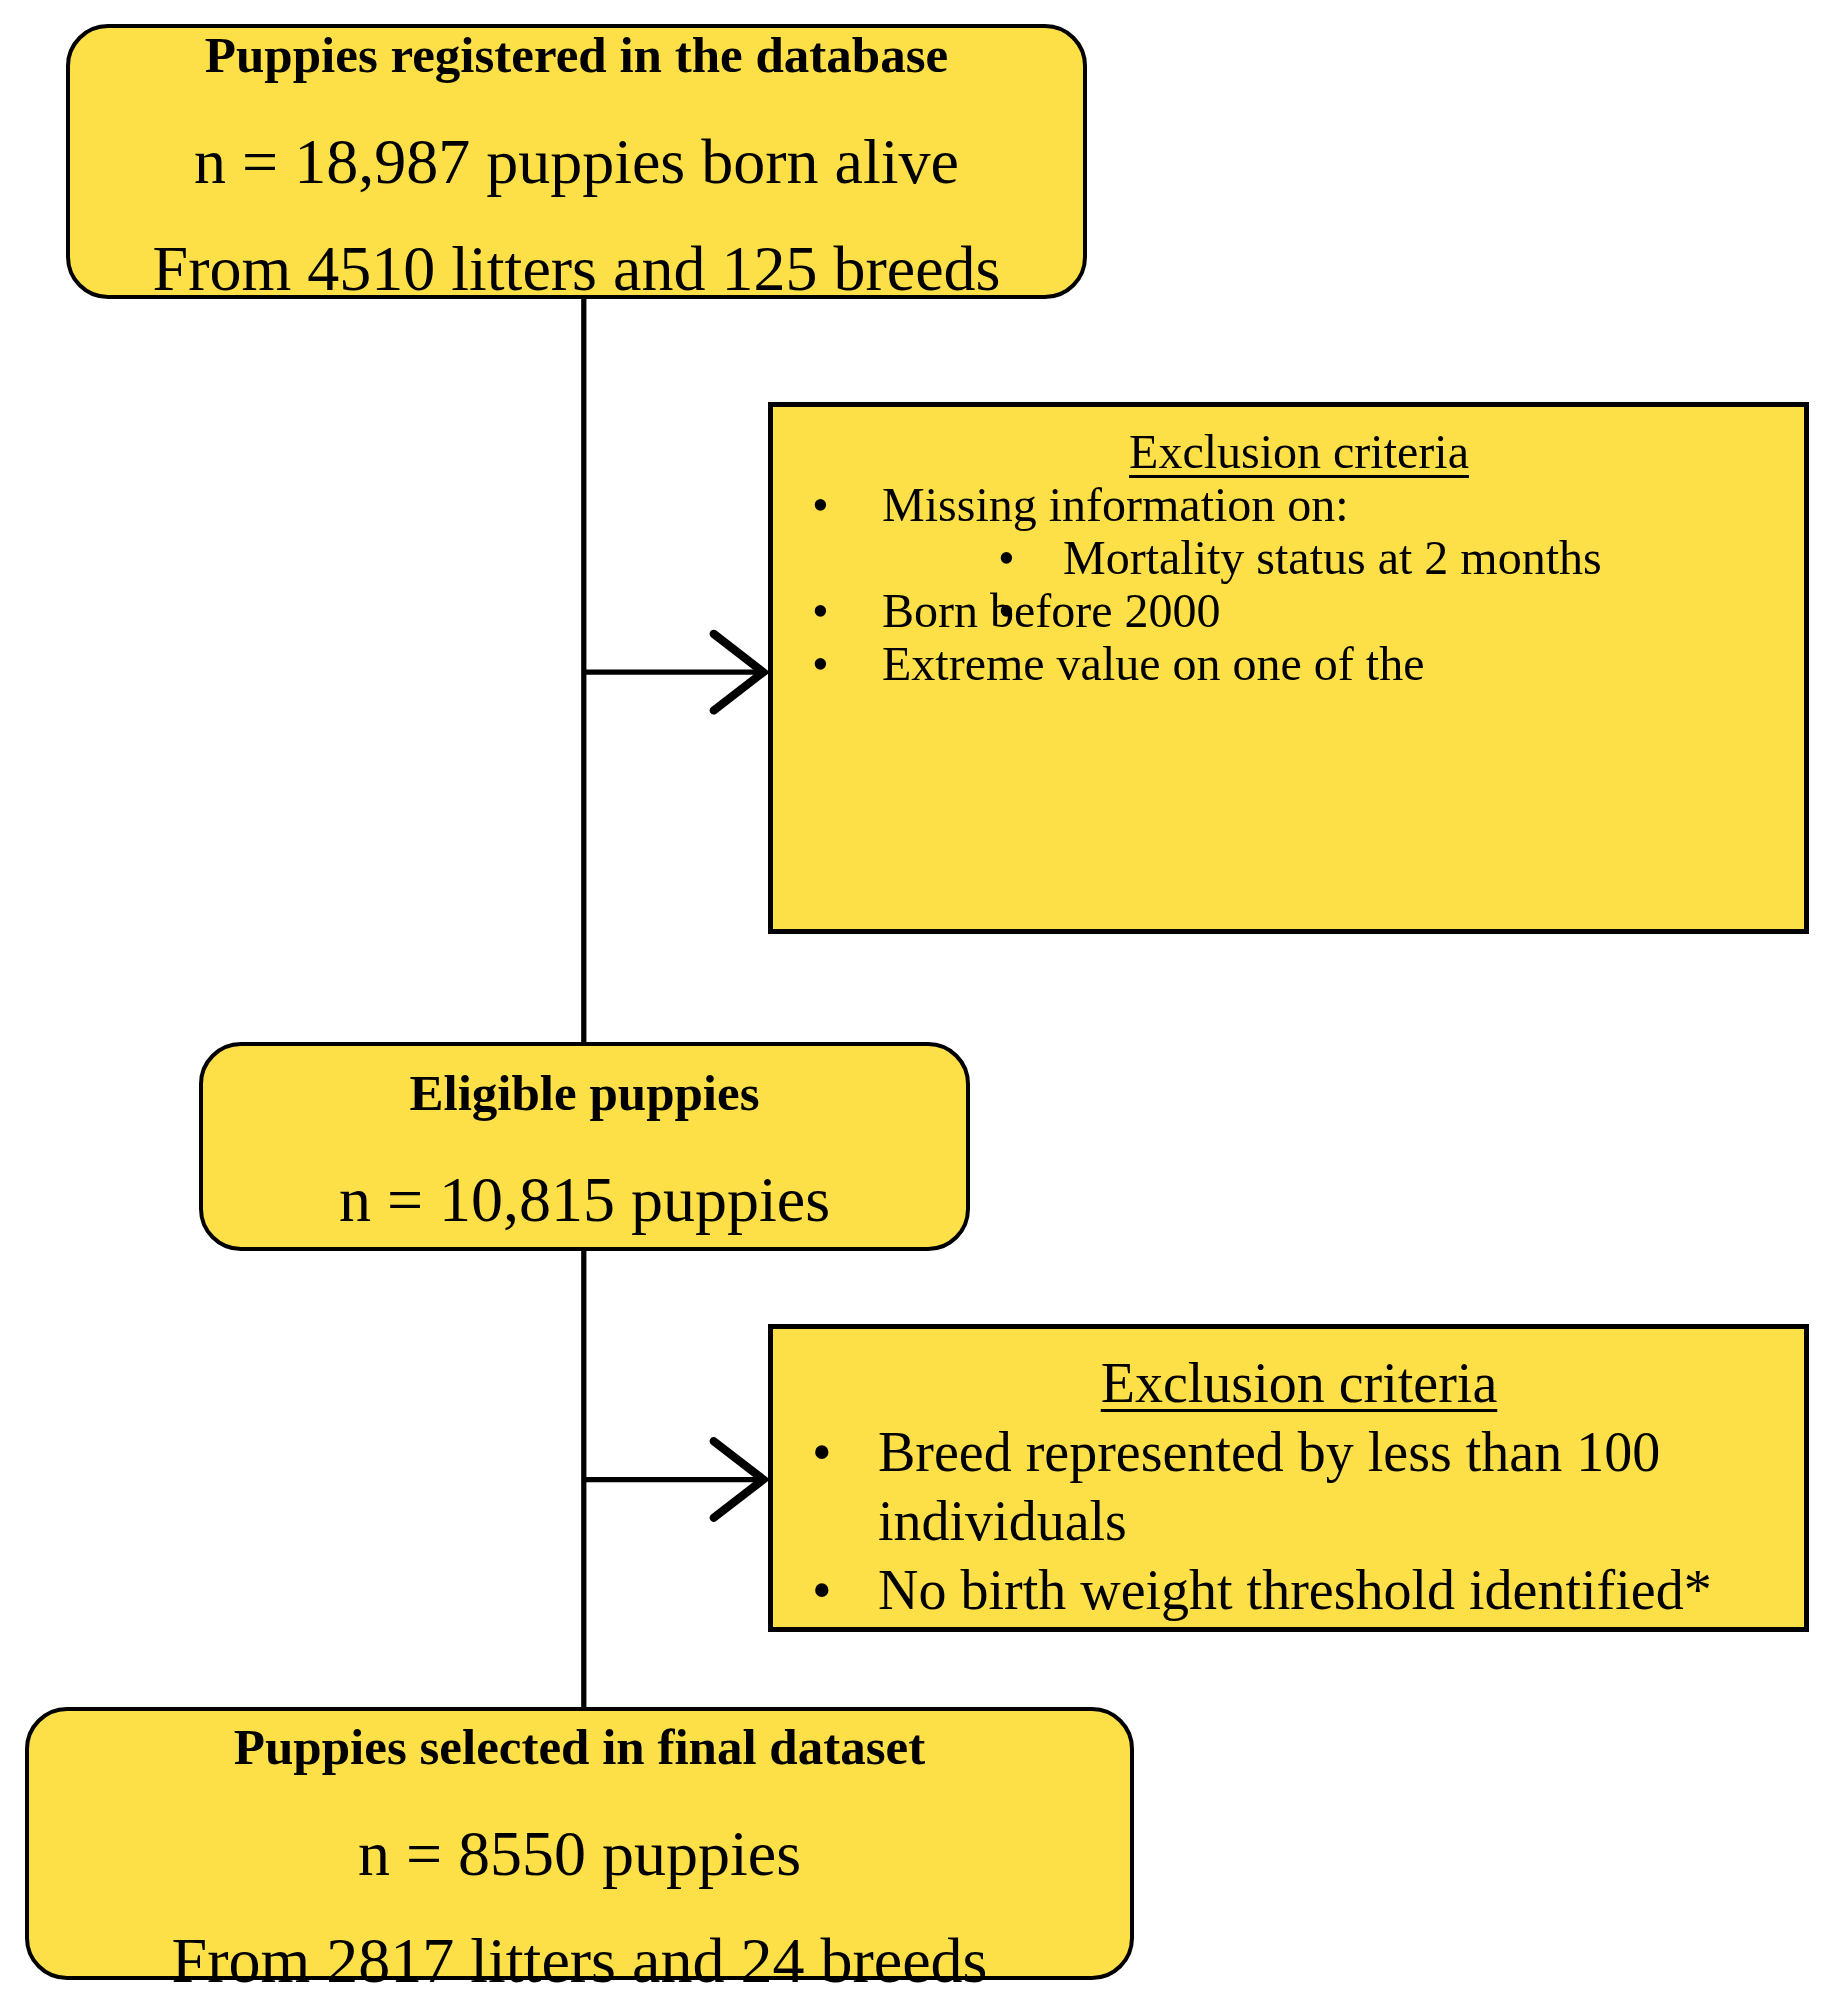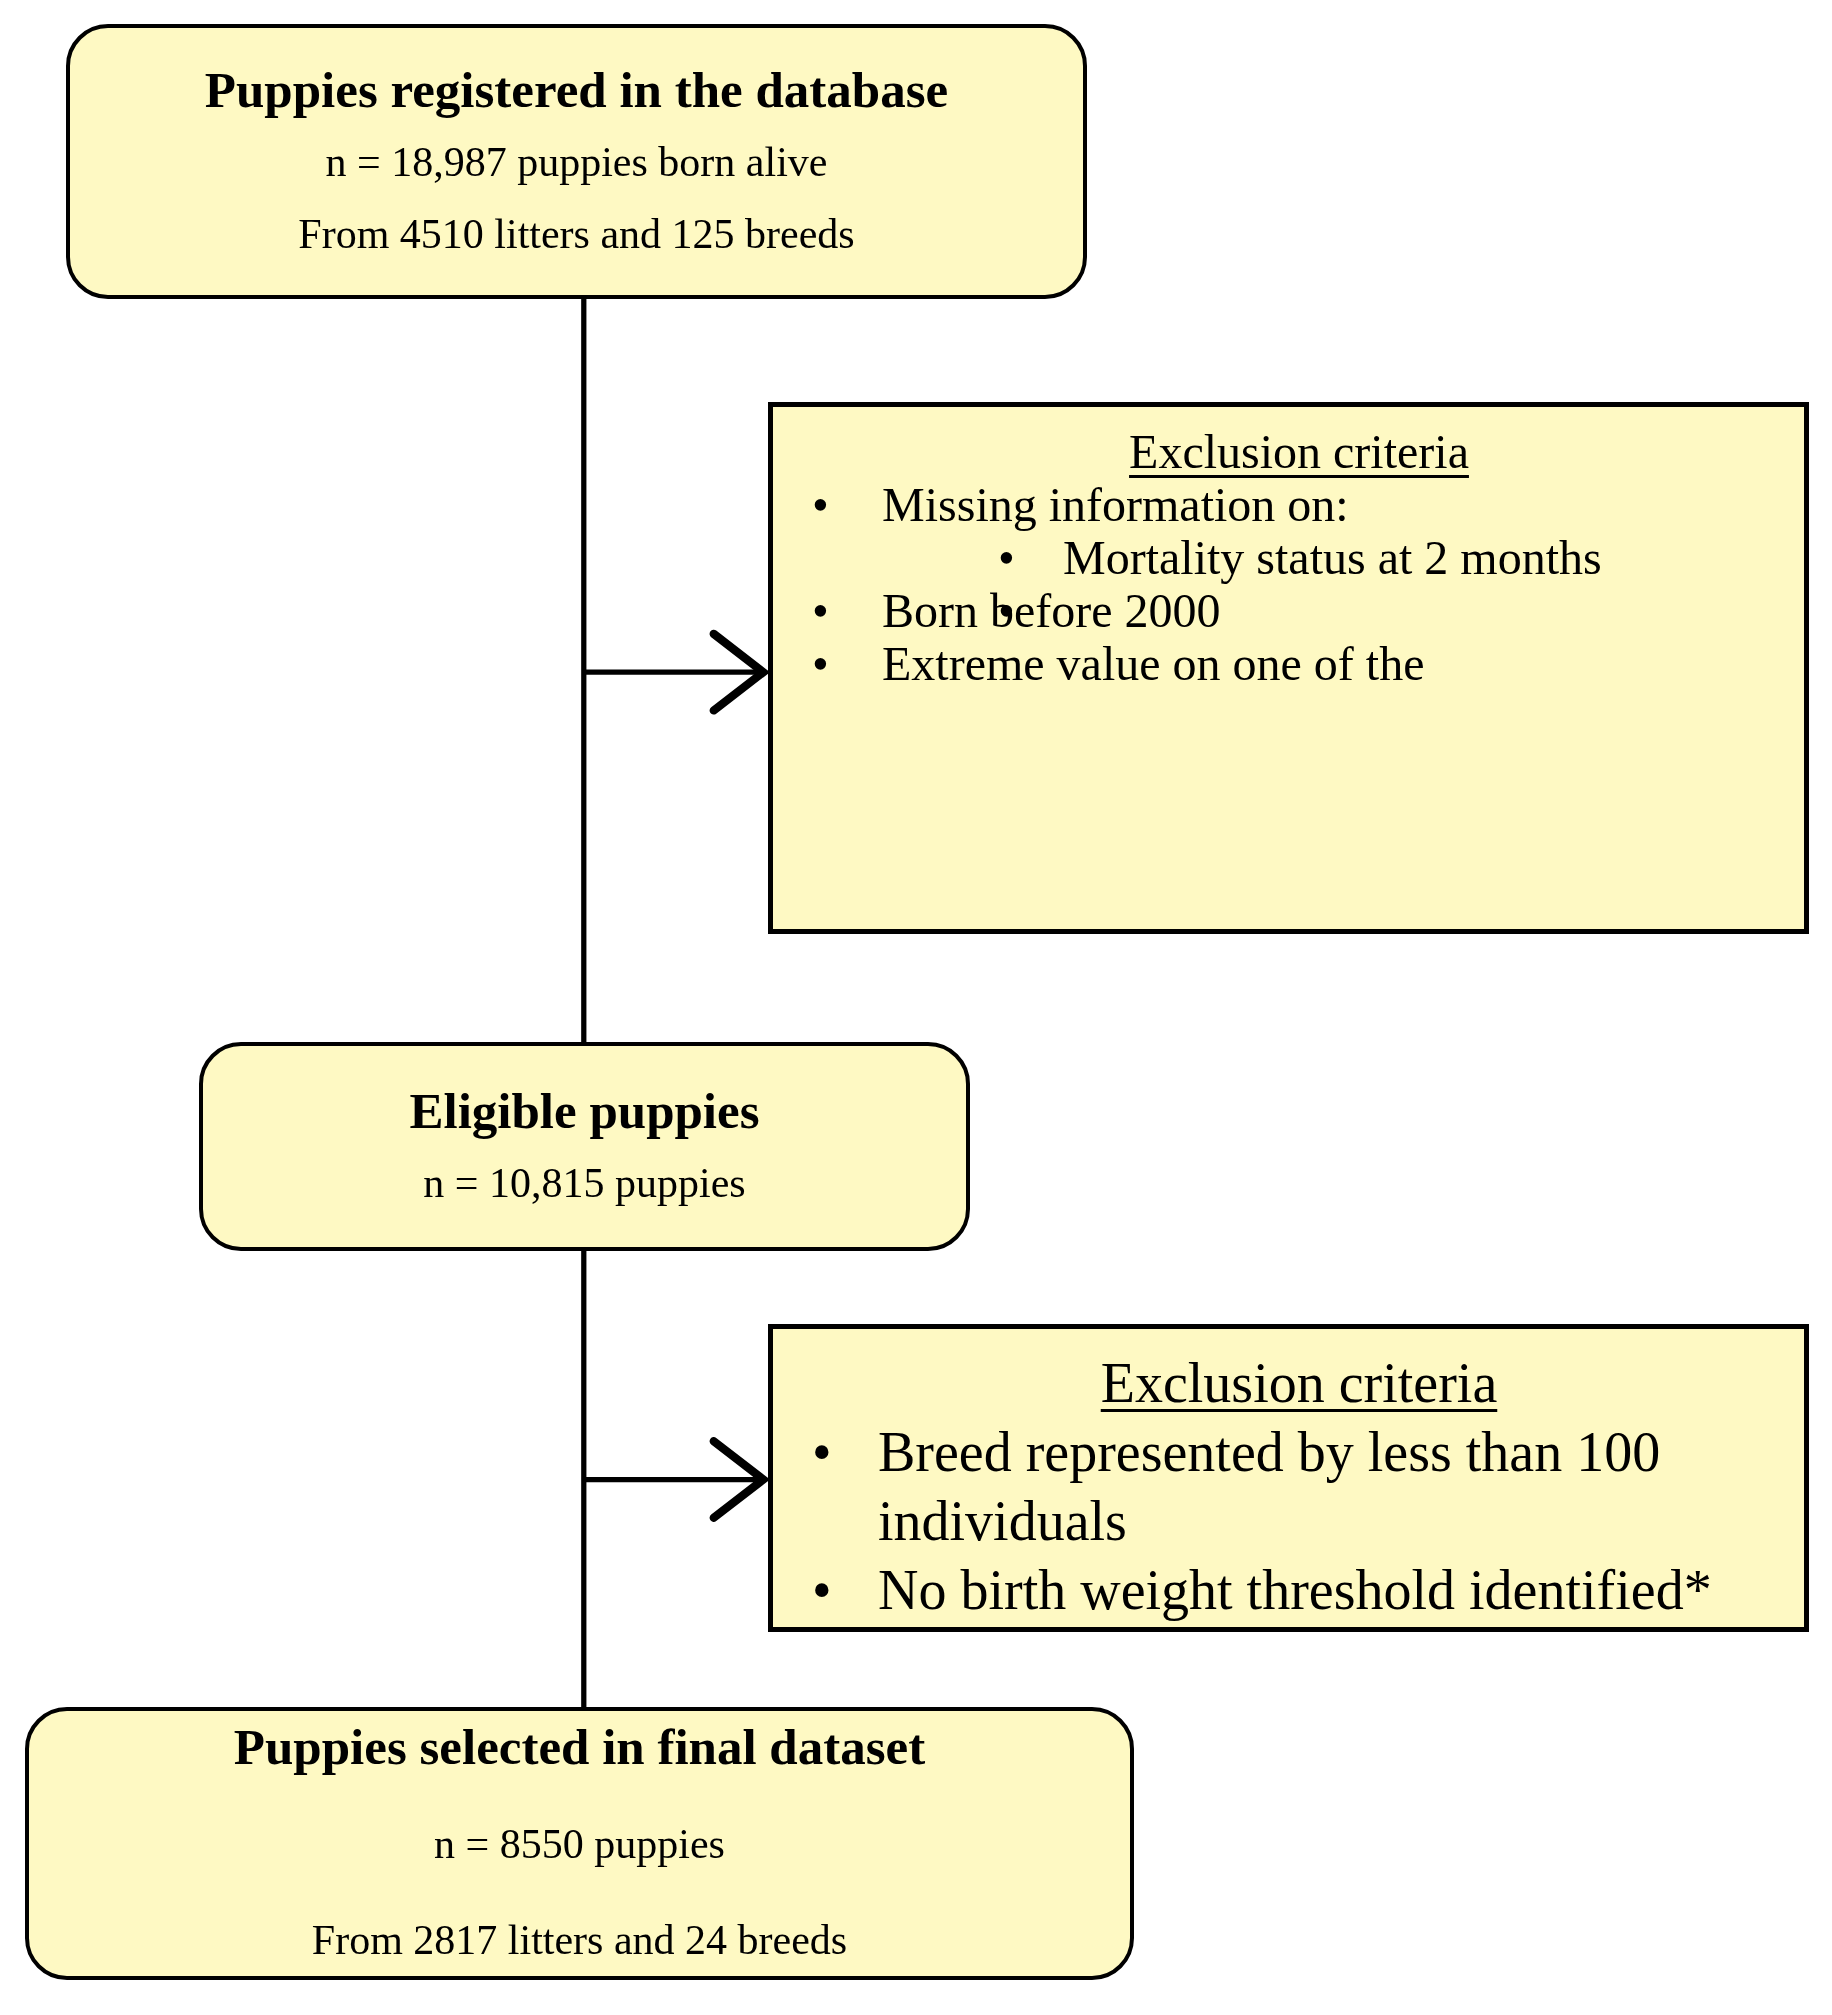--- a/index.html
+++ b/index.html
@@ -12,40 +12,41 @@
     font-family: "Liberation Serif", "DejaVu Serif", serif;
     overflow: hidden;
   }
   svg.connectors {
     position: absolute;
     left: 0; top: 0;
     width: 1833px; height: 2015px;
   }
   .box {
     position: absolute;
-    background: #fef9c3;
+    background: #fde047;
     border: 4.5px solid #000000;
     box-sizing: border-box;
+    gap: 35px;
   }
   .rounded {
     border-radius: 42px;
     display: flex;
     flex-direction: column;
     justify-content: center;
     align-items: center;
     text-align: center;
   }
   .rounded .bt {
     font-weight: bold;
     font-size: 51px;
     line-height: 72px;
     white-space: nowrap;
   }
   .rounded .bl {
-    font-size: 42px;
+    font-size: 64px;
     line-height: 72px;
     white-space: nowrap;
   }
   #box-registered { left: 66px;  top: 24px;   width: 1021px; height: 275px; }
   #box-eligible   { left: 199px; top: 1042px; width: 771px; height: 209px; }
   #box-final      { left: 25px;  top: 1707px; width: 1109px; height: 273px; justify-content: space-between; }
 
   .excl {
     border-width: 5.3px;
   }

